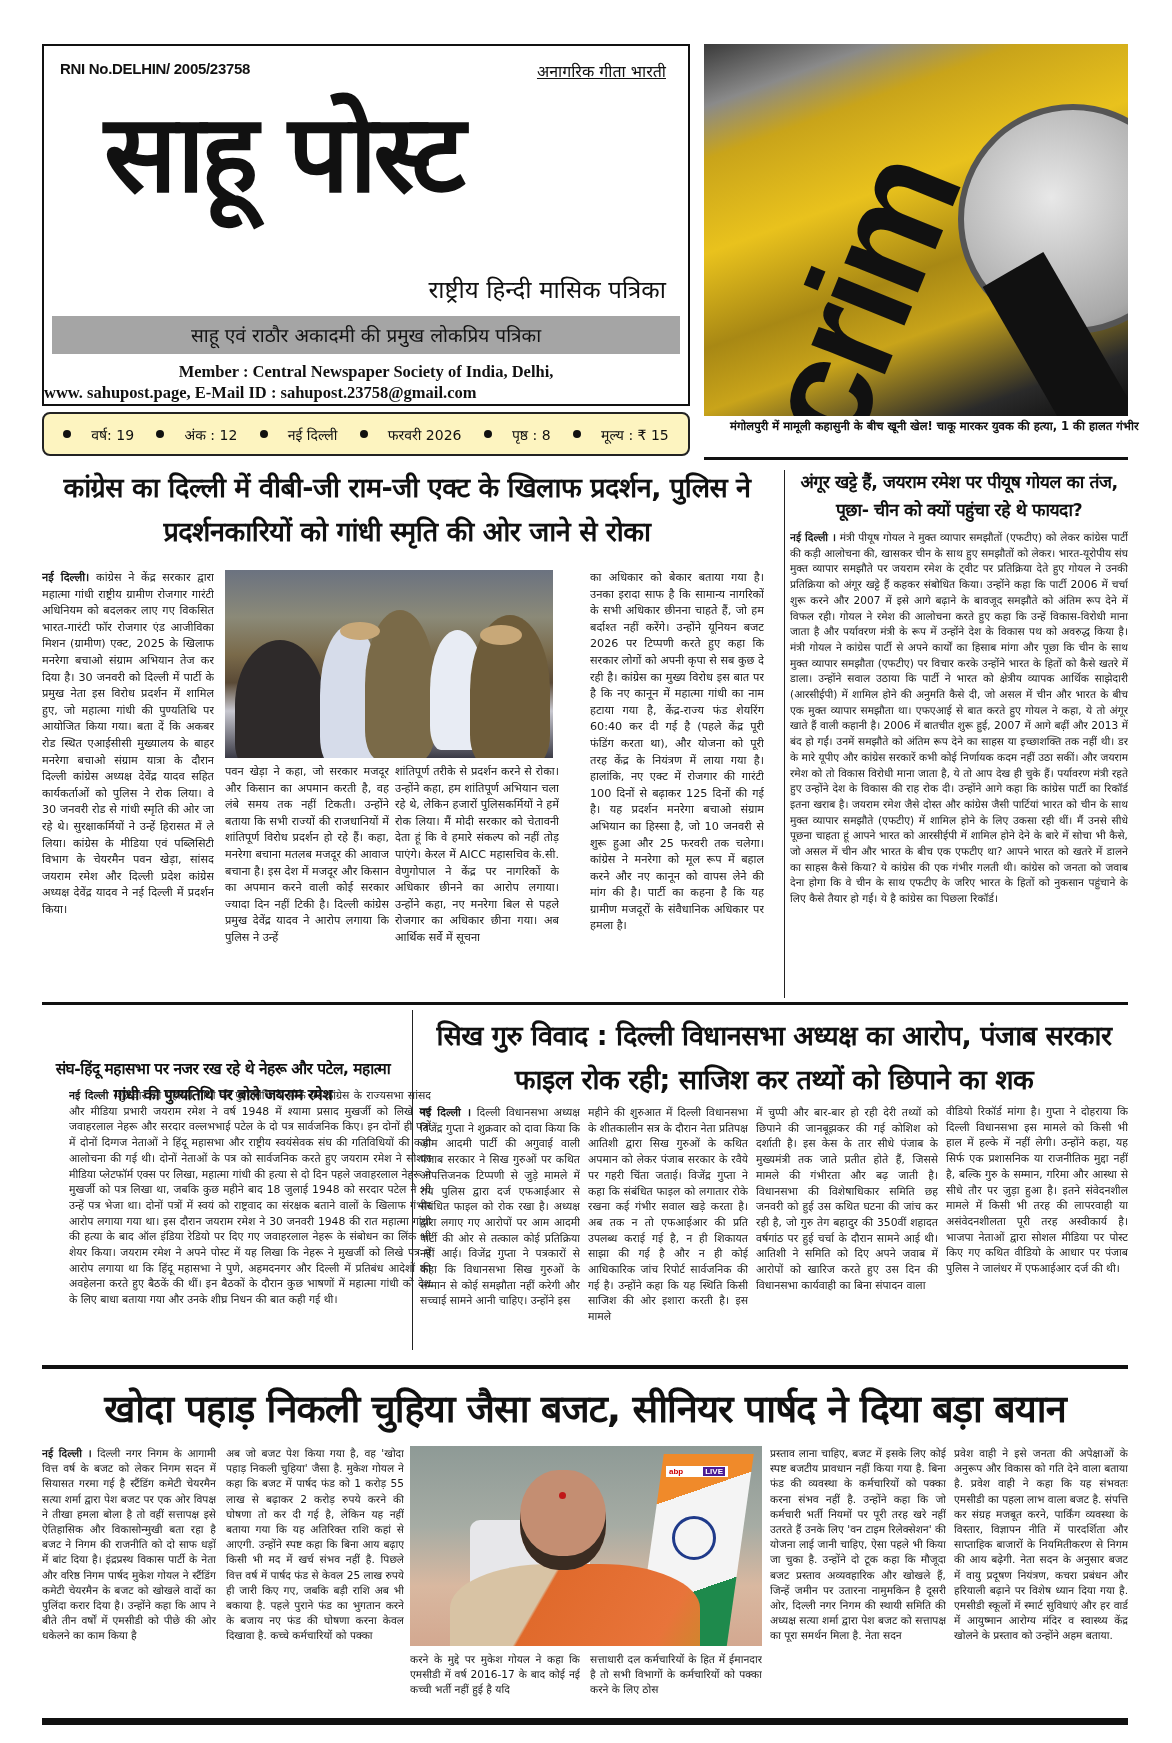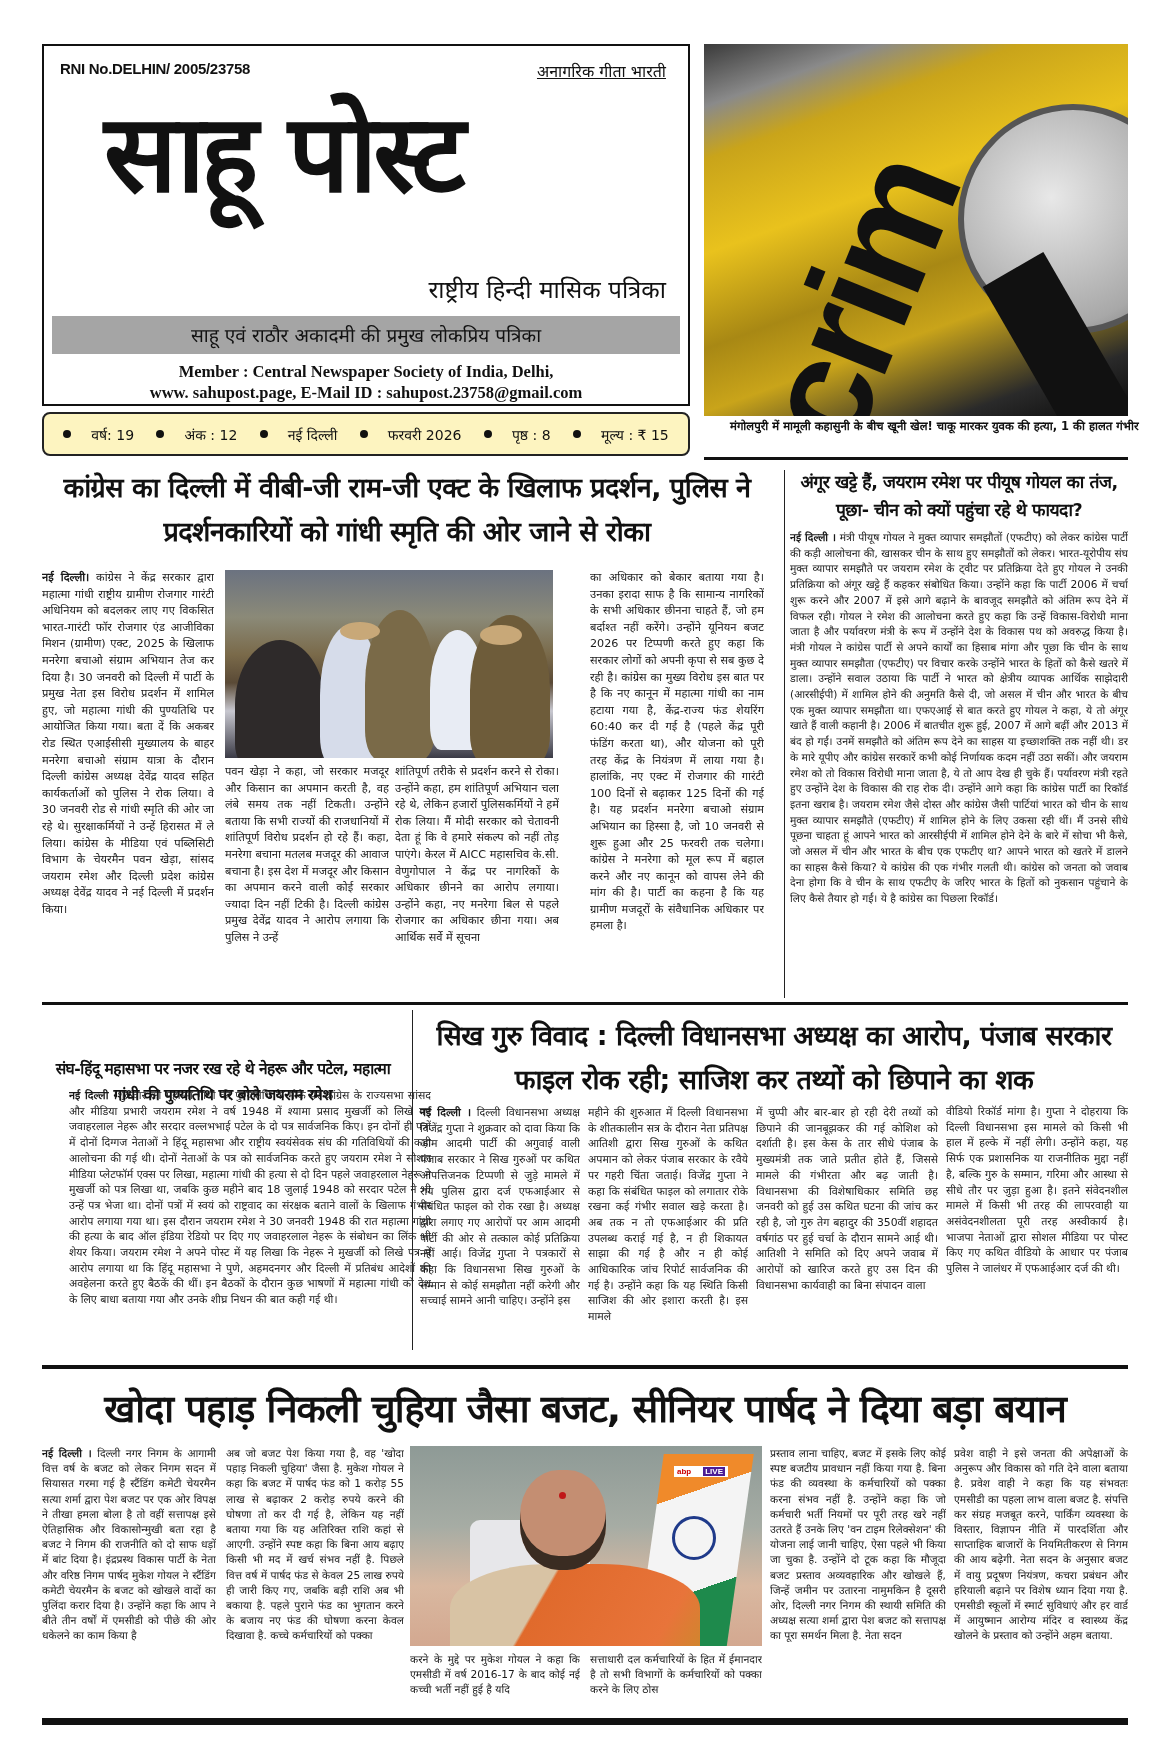--- a/index.html
+++ b/index.html
@@ -13,21 +13,21 @@
   .vrule { position: absolute; width: 1px; background: #222; }
 
   
   #masthead { left: 42px; top: 44px; width: 648px; height: 362px; border: 2px solid #111; }
   #rni { left: 16px; top: 14px; font-size: 15px; font-weight: bold; font-family: "Liberation Sans", sans-serif; letter-spacing: -0.3px; }
   #tagline-top { right: 22px; top: 14px; font-size: 16px; text-decoration: underline; }
   #logo { left: 60px; top: 48px; width: 580px; font-size: 108px; font-weight: bold; line-height: 120px; letter-spacing: -4px; font-family: "DejaVu Sans", sans-serif; }
   #subtitle { right: 22px; top: 226px; font-size: 24px; }
   #academy-bar { left: 8px; top: 270px; width: 628px; height: 38px; background: #a5a5a5; font-size: 19px; text-align: center; line-height: 38px; }
   #member { left: 0; top: 316px; width: 100%; text-align: center; font-family: "Liberation Serif", serif; font-weight: bold; font-size: 16.5px; line-height: 20px; }
-  #contact { left: 0; top: 337px; width: 100%; text-align: center; font-family: "Liberation Serif", serif; font-weight: bold; font-size: 16.5px; line-height: 20px; }
+  #contact { left: 0; top: 337px; width: 100%; font-family: "Liberation Serif", serif; font-weight: bold; font-size: 16.5px; line-height: 20px; }
 
   #infobar { left: 42px; top: 412px; width: 648px; height: 44px; background: #fdf4c0; border: 2px solid #222; border-radius: 8px; display: flex; align-items: center; justify-content: space-around; padding: 0 8px; font-size: 14px; }
   #infobar .item { display: flex; align-items: center; gap: 20px; white-space: nowrap; }
   #infobar .dot { width: 8px; height: 8px; border-radius: 50%; background: #111; display: inline-block; }
 
   
   #crime-img { left: 704px; top: 44px; width: 424px; height: 372px; overflow: hidden;
     background: linear-gradient(160deg, #3a3a3a 0%, #8a8a8a 12%, #c9a41a 22%, #e9c21d 40%, #a88814 58%, #c9a41a 70%, #2a2a2a 88%, #0a0a0a 100%); }
   #crime-img .word { position: absolute; left: 20px; top: 150px; font-size: 150px; font-weight: bold; color: #111; transform: rotate(-68deg); transform-origin: left top; font-family: "Liberation Sans", sans-serif; letter-spacing: -6px; top: 360px; }
   #crime-img .lens { position: absolute; right: -60px; top: 60px; width: 230px; height: 230px; border-radius: 50%; background: radial-gradient(circle at 40% 40%, #e8e8e8, #a8a8a8 70%, #6a6a6a); border: 6px solid #555; }
@@ -80,21 +80,21 @@
   
   #bot-photo .wall { position: absolute; left: 0; top: 0; width: 100%; height: 100%; background: linear-gradient(180deg, #8e9a96 0%, #a6aca4 40%, #d9b8a0 70%, #d3a890 100%); }
   #bot-photo .chair { position: absolute; left: 60px; top: 74px; width: 120px; height: 130px; background: #e7e7ea; border-radius: 10px; }
   #bot-photo .flag { position: absolute; left: 240px; top: 8px; width: 90px; height: 196px; transform: skewX(-8deg);
     background: linear-gradient(160deg, #f08a2a 0%, #f08a2a 22%, #f4f4f4 22%, #f4f4f4 68%, #1e8a4c 68%, #1e8a4c 100%); }
   #bot-photo .chakra { position: absolute; left: 262px; top: 70px; width: 44px; height: 44px; border: 3px solid #1f3a8a; border-radius: 50%; }
   #bot-photo .head { position: absolute; left: 110px; top: 24px; width: 86px; height: 100px; border-radius: 45%; background: #c48e72; box-shadow: 0 -14px 0 #3a2c22 inset; }
   #bot-photo .bindi { position: absolute; left: 149px; top: 46px; width: 7px; height: 7px; border-radius: 50%; background: #c01818; }
   #bot-photo .body { position: absolute; left: 40px; top: 118px; width: 250px; height: 110px; border-radius: 40% 40% 0 0; background: linear-gradient(120deg, #d8c3a4 0%, #d8c3a4 35%, #e06a2c 36%, #e8743a 80%, #c98b2a 100%); }
   #bot-photo .logo { position: absolute; right: 34px; top: 20px; font-size: 8px; background: #fff; color: #c00; padding: 1px 3px; font-weight: bold; font-family: "Liberation Sans", sans-serif; }
-  #bot-photo .logo b { background: #4c1d95; color: #fff; padding: 0 2px; margin-left: 12px; }
+  #bot-photo .logo b { background: #4c1d95; color: #fff; padding: 0 2px; margin-left: 20px; }
 </style>
 </head>
 <body>
 
 <div id="masthead" class="abs">
   <div id="rni" class="abs">RNI No.DELHIN/ 2005/23758</div>
   <div id="tagline-top" class="abs">अनागरिक गीता भारती</div>
   <div id="logo" class="abs">साहू पोस्ट</div>
   <div id="subtitle" class="abs">राष्ट्रीय हिन्दी मासिक पत्रिका</div>
   <div id="academy-bar" class="abs">साहू एवं राठौर अकादमी की प्रमुख लोकप्रिय पत्रिका</div>

